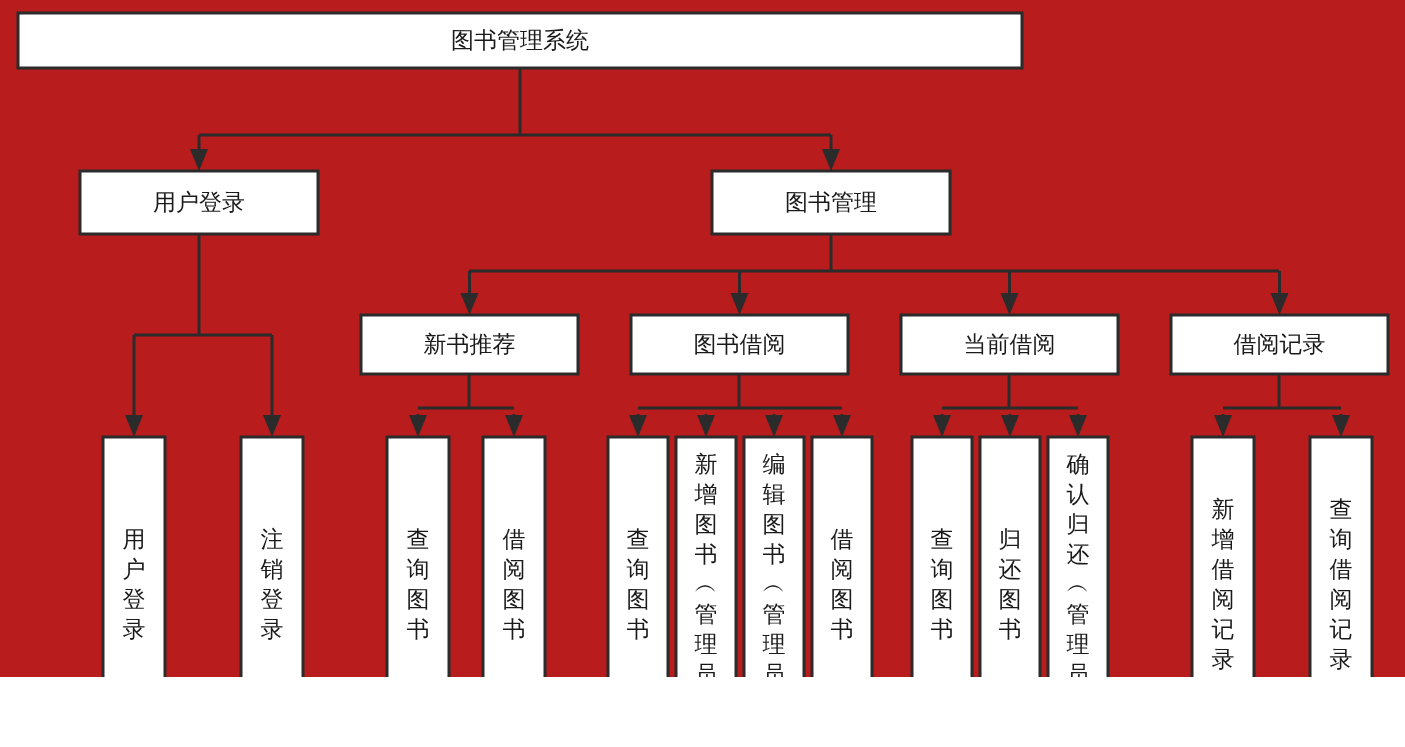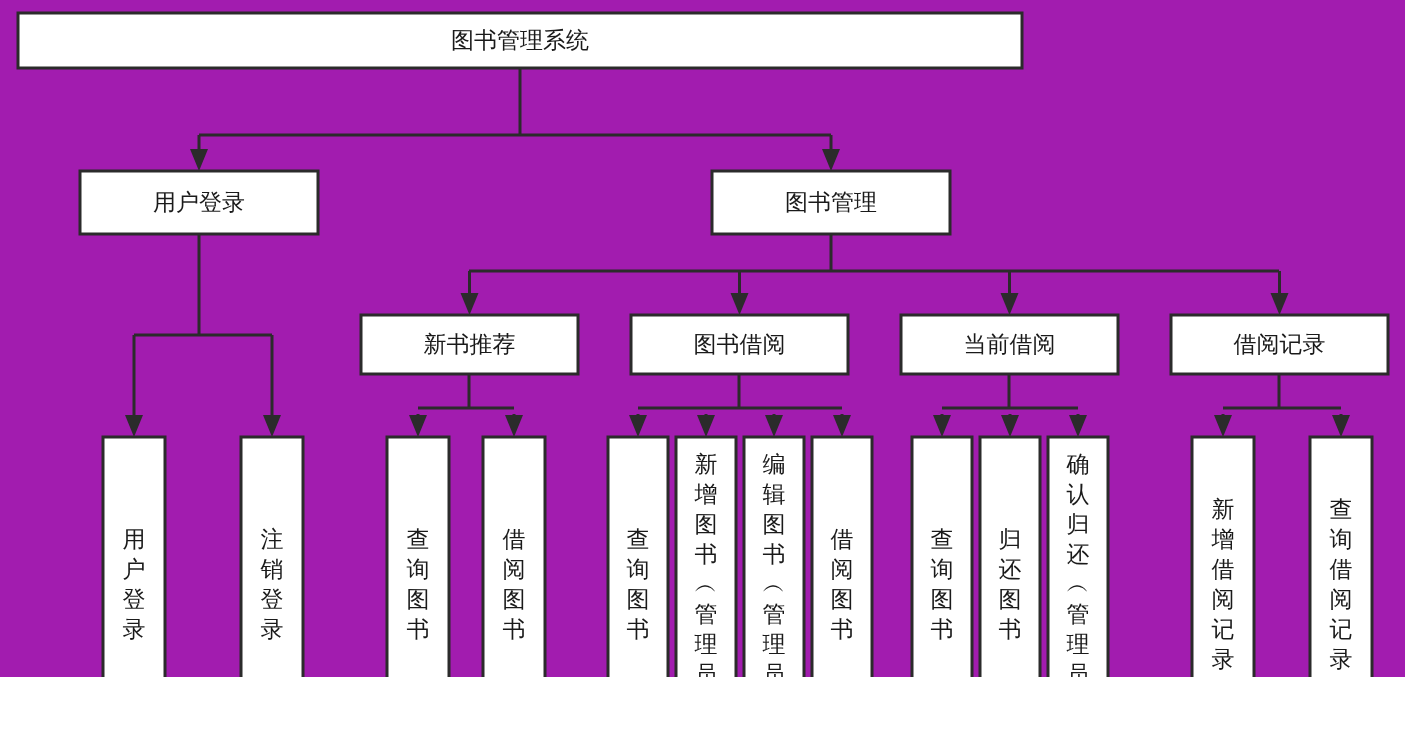--- a/index.html
+++ b/index.html
@@ -8,21 +8,21 @@
     padding: 0;
     background: #ffffff;
   }
   body {
     font-family: "Liberation Sans", "DejaVu Sans", sans-serif;
   }
   #diagram-root {
     position: relative;
     width: 1405px;
     height: 677px;
-    background: #a21caf;
+    background: #b91c1c;
     overflow: hidden;
   }
   svg.diagram-canvas {
     position: absolute;
     left: 0;
     top: 0;
     width: 1405px;
     height: 747px;
     display: block;
   }

